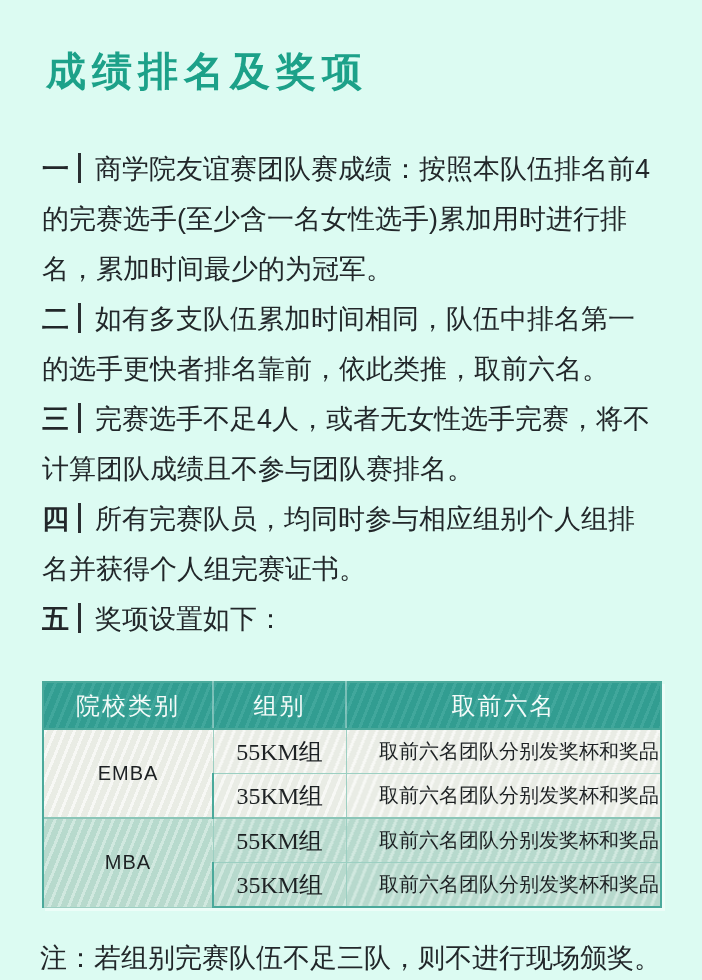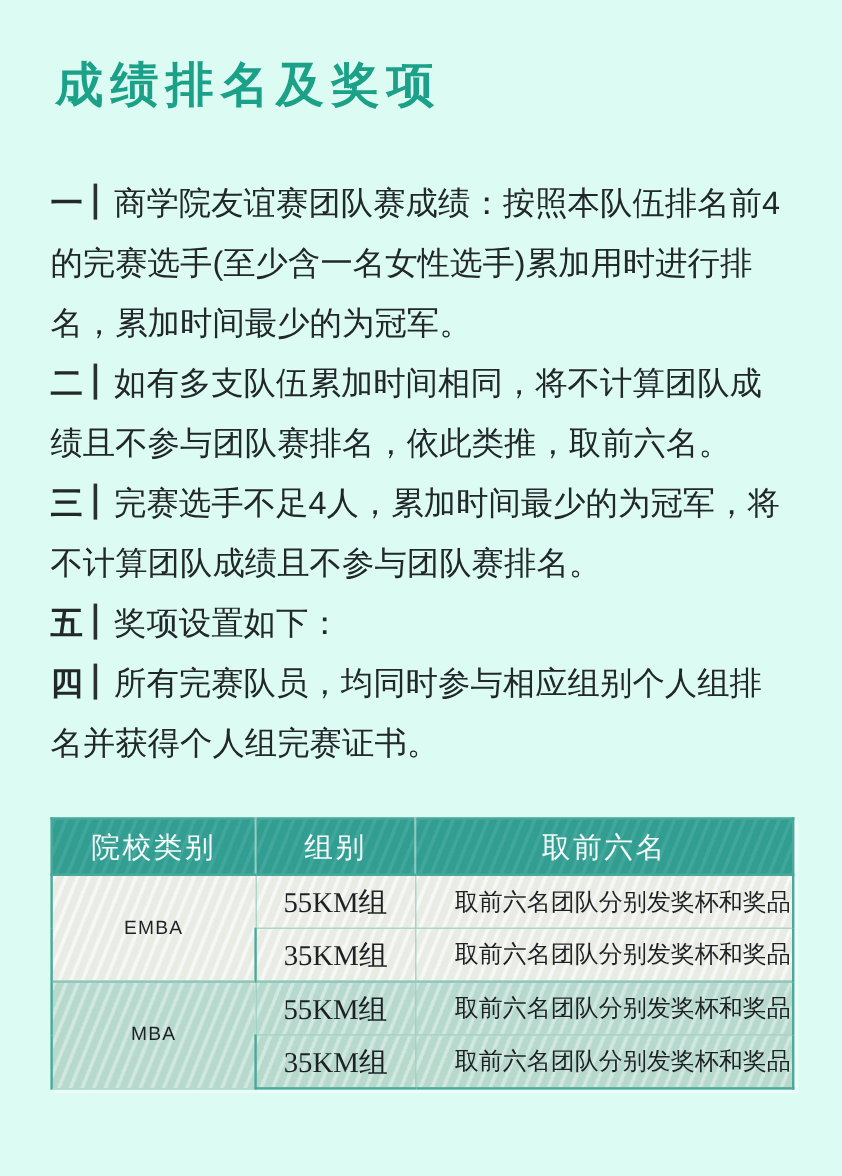--- a/index.html
+++ b/index.html
@@ -88,21 +88,21 @@
   }
   .awards tr.group-mba td {
     background-color: var(--mba_bg, #bedfd3);
     background-image: repeating-linear-gradient(112deg, rgba(255,255,255,0.28) 0 3px, rgba(60,110,95,0.05) 3px 9px);
   }
   .awards tbody tr:first-child td { border-top: 2px solid var(--table_border, #4aa99b); }
   .awards tbody tr:last-child td { border-bottom: 2px solid var(--table_border, #4aa99b); }
   .awards tbody td:first-child { border-left: 2px solid var(--table_border, #4aa99b); }
   .awards tbody td:last-child { border-right: 2px solid var(--table_border, #4aa99b); text-align: right; }
   .awards tr.group-divider td { border-top: 2px solid #8cc6b8; }
-  .cell-category { font-size: 16px; letter-spacing: 1px; }
+  .cell-category { font-size: 20px; letter-spacing: 1px; }
   .cell-group { font-size: 24px; font-family: Liberation Serif, serif; }
   .cell-award { font-size: 20px; }
   
   .note {
     margin: 30px 0 0 40px;
     width: 630px;
     font-size: 27px;
     line-height: 40px;
     font-weight: 500;
     color: var(--text, #22272a);
@@ -110,24 +110,24 @@
 </style>
 </head>
 <body>
 
 <div class="page">
 
   <h1 class="title">成绩排名及奖项</h1>
 
   <div class="rules">
     <p class="rule"><span class="rule-num">一</span><span class="rule-bar"></span><span>商学院友谊赛团队赛成绩：按照本队伍排名前4的完赛选手(至少含一名女性选手)累加用时进行排名，累加时间最少的为冠军。</span></p>
-    <p class="rule"><span class="rule-num">二</span><span class="rule-bar"></span><span>如有多支队伍累加时间相同，将不计算团队成绩且不参与团队赛排名，依此类推，取前六名。</span></p>
-    <p class="rule"><span class="rule-num">三</span><span class="rule-bar"></span><span>完赛选手不足4人，累加时间最少的为冠军，将不计算团队成绩且不参与团队赛排名。</span></p>
+    <p class="rule"><span class="rule-num">二</span><span class="rule-bar"></span><span>如有多支队伍累加时间相同，队伍中排名第一的选手更快者排名靠前，依此类推，取前六名。</span></p>
+    <p class="rule"><span class="rule-num">三</span><span class="rule-bar"></span><span>完赛选手不足4人，或者无女性选手完赛，将不计算团队成绩且不参与团队赛排名。</span></p>
+    <p class="rule"><span class="rule-num">四</span><span class="rule-bar"></span><span>所有完赛队员，均同时参与相应组别个人组排名并获得个人组完赛证书。</span></p>
     <p class="rule"><span class="rule-num">五</span><span class="rule-bar"></span><span>奖项设置如下：</span></p>
-    <p class="rule"><span class="rule-num">四</span><span class="rule-bar"></span><span>所有完赛队员，均同时参与相应组别个人组排名并获得个人组完赛证书。</span></p>
   </div>
 
   <table class="awards">
     <colgroup>
         <col class="c1">
         <col class="c2">
         <col class="c3">
       </colgroup>
     <thead>
       <tr>
@@ -151,14 +151,15 @@
         <td class="cell-group">55KM组</td>
         <td class="cell-award">取前六名团队分别发奖杯和奖品</td>
       </tr>
       <tr class="group-mba">
         <td class="cell-group">35KM组</td>
         <td class="cell-award">取前六名团队分别发奖杯和奖品</td>
       </tr>
     </tbody>
   </table>
 
+  <p class="note">注：若组别完赛队伍不足三队，则不进行现场颁奖。</p>
 
 </div>
 
 </body></html>

